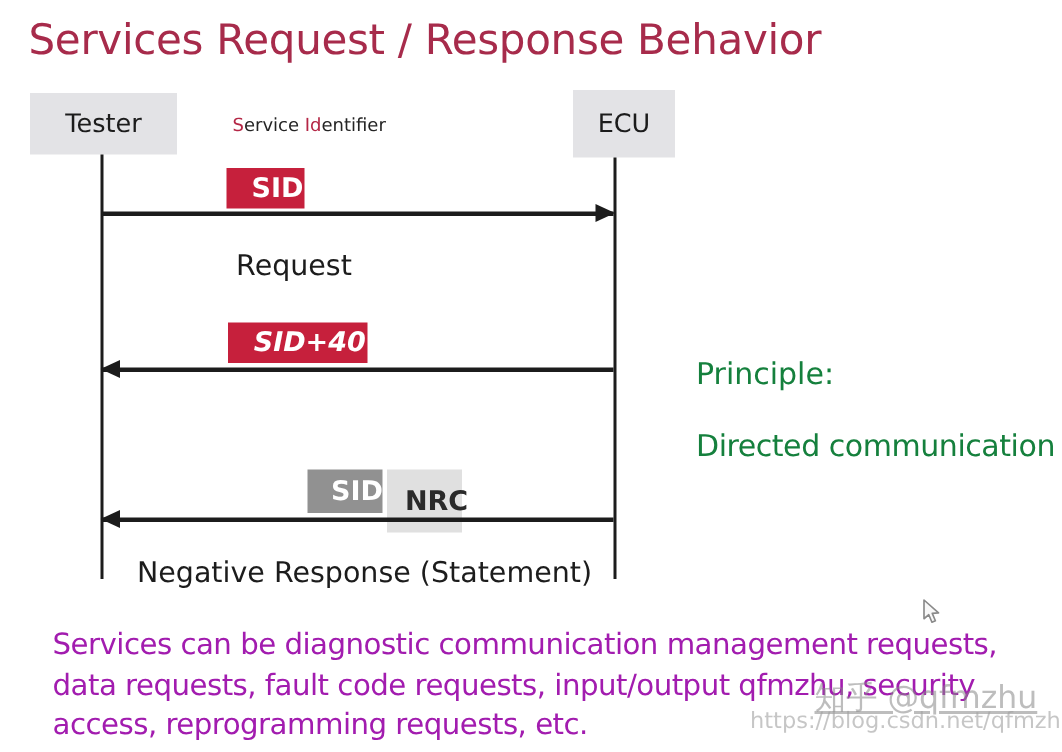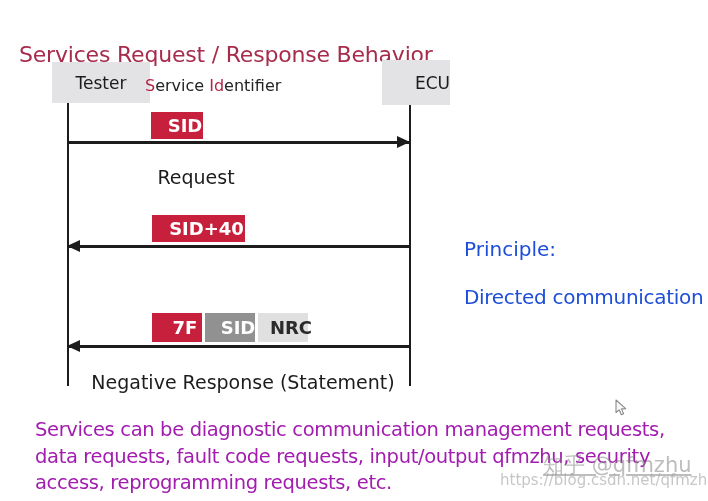--- a/index.html
+++ b/index.html
@@ -7,41 +7,40 @@
   .slide {
     position: relative;
     width: 708px;
     height: 501px;
     background: #ffffff;
     overflow: hidden;
   }
   .title {
     position: absolute;
     left: 19px; top: 10px;
-    font-size: 22px;
+    font-size: 28px;
     font-weight: 500;
     letter-spacing: -0.2px;
     color: #a72b4b;
-    margin-top: 32px;
   }
   
   .node {
     position: absolute;
     background: #e3e3e6;
     color: #1c1c1c;
     display: flex; align-items: center; justify-content: center;
     font-size: 17px;
   }
-  .node-tester { left: 20px; top: 62px; width: 98px; height: 41px; margin-left: 32px; }
-  .node-ecu   { left: 382px; top: 60px; width: 68px; height: 45px; justify-content: flex-end; }
+  .node-tester { left: 20px; top: 62px; width: 98px; height: 41px; }
+  .node-ecu   { left: 382px; top: 60px; width: 68px; height: 45px; }
   
   .si-label {
     position: absolute;
-    left: 145px; top: 76px;
-    font-size: 16px;
+    left: 155px; top: 76px;
+    font-size: 12px;
     color: #242424;
     white-space: nowrap;
     text-align: right;
   }
   .si-label .red { color: #b42645; }
   
   .lifeline { position: absolute; width: 2.5px; background: #1c1c1c; }
   .lifeline-tester { left: 66.8px; top: 103px; height: 283px; }
   .lifeline-ecu   { left: 408.8px; top: 105px; height: 281px; }
   
@@ -66,42 +65,42 @@
     position: absolute;
     display: flex; align-items: center; justify-content: center;
     font-size: 18px;
     font-weight: 600;
     padding-left: 16px;
   }
   .badge-red { background: #c6203c; color: #ffffff; }
   .badge-gray { background: #919191; color: #ffffff; }
   .badge-lightgray { background: #e0e0e0; color: #2a2a2a; }
   .b-sid    { left: 151px; top: 112px; width: 52px; height: 27px; }
-  .b-sid40  { left: 152px; top: 215px; width: 93px; height: 27px; }
+  .b-sid40  { left: 152px; top: 215px; width: 93px; height: 27px; font-style: italic; }
   .b-7f     { left: 152px; top: 313px; width: 50px; height: 29px; }
   .b-sid2   { left: 205px; top: 313px; width: 50px; height: 29px; }
-  .b-nrc    { left: 258px; top: 313px; width: 50px; height: 29px; text-align: center; }
+  .b-nrc    { left: 258px; top: 313px; width: 50px; height: 42px; text-align: center; }
   
   .caption {
     position: absolute;
     font-size: 19px;
     color: #1c1c1c;
     white-space: nowrap;
     transform: translateX(-50%);
     margin-top: 16px;
   }
   .c1 { left: 196px; top: 150px; }
   .c2 { left: 247px; top: 254px; }
   .c3 { left: 243px; top: 355px; }
   
   .principle-heading, .principle-text {
     position: absolute;
     left: 464px;
     font-size: 20px;
-    color: #1d4ed8;
+    color: #15803d;
     white-space: nowrap;
   }
   .principle-heading { top: 237px; }
   .principle-text { top: 285px; letter-spacing: -0.3px; }
   
   .description {
     position: absolute;
     left: 35px; top: 417px;
     font-size: 19.5px;
     line-height: 26.5px;
@@ -149,21 +148,20 @@
   <div class="arrow-line a1">
     <div class="head head-right"></div>
   </div>
   <div class="caption c1">Request</div>
 
   <div class="badge badge-red b-sid40">SID+40</div>
   <div class="arrow-line a2">
     <div class="head head-left"></div>
   </div>
 
-  <div class="badge badge-red b-7f">7F</div>
   <div class="badge badge-gray b-sid2">SID</div>
   <div class="badge badge-lightgray b-nrc">NRC</div>
   <div class="arrow-line a3">
     <div class="head head-left"></div>
   </div>
   <div class="caption c3">Negative Response (Statement)</div>
 
   <div class="principle-heading">Principle:</div>
   <div class="principle-text">Directed communication</div>
 

